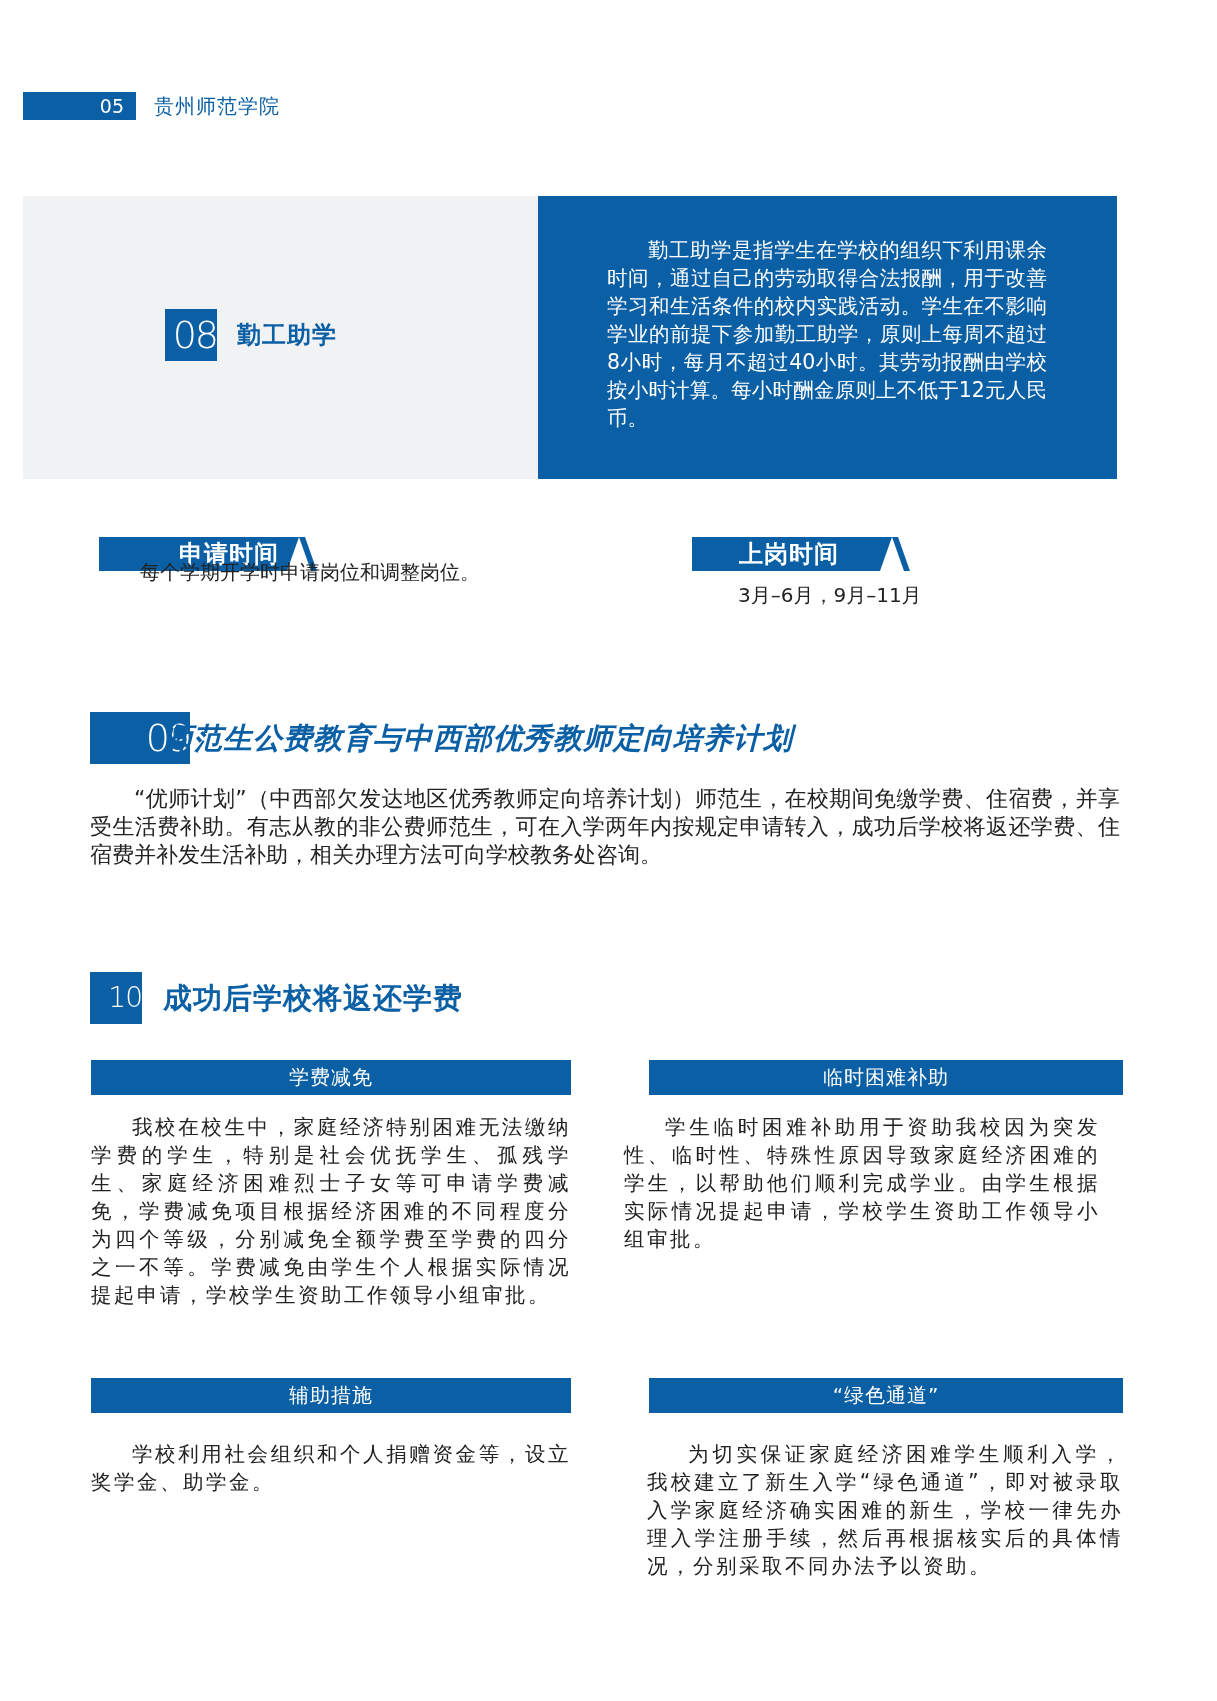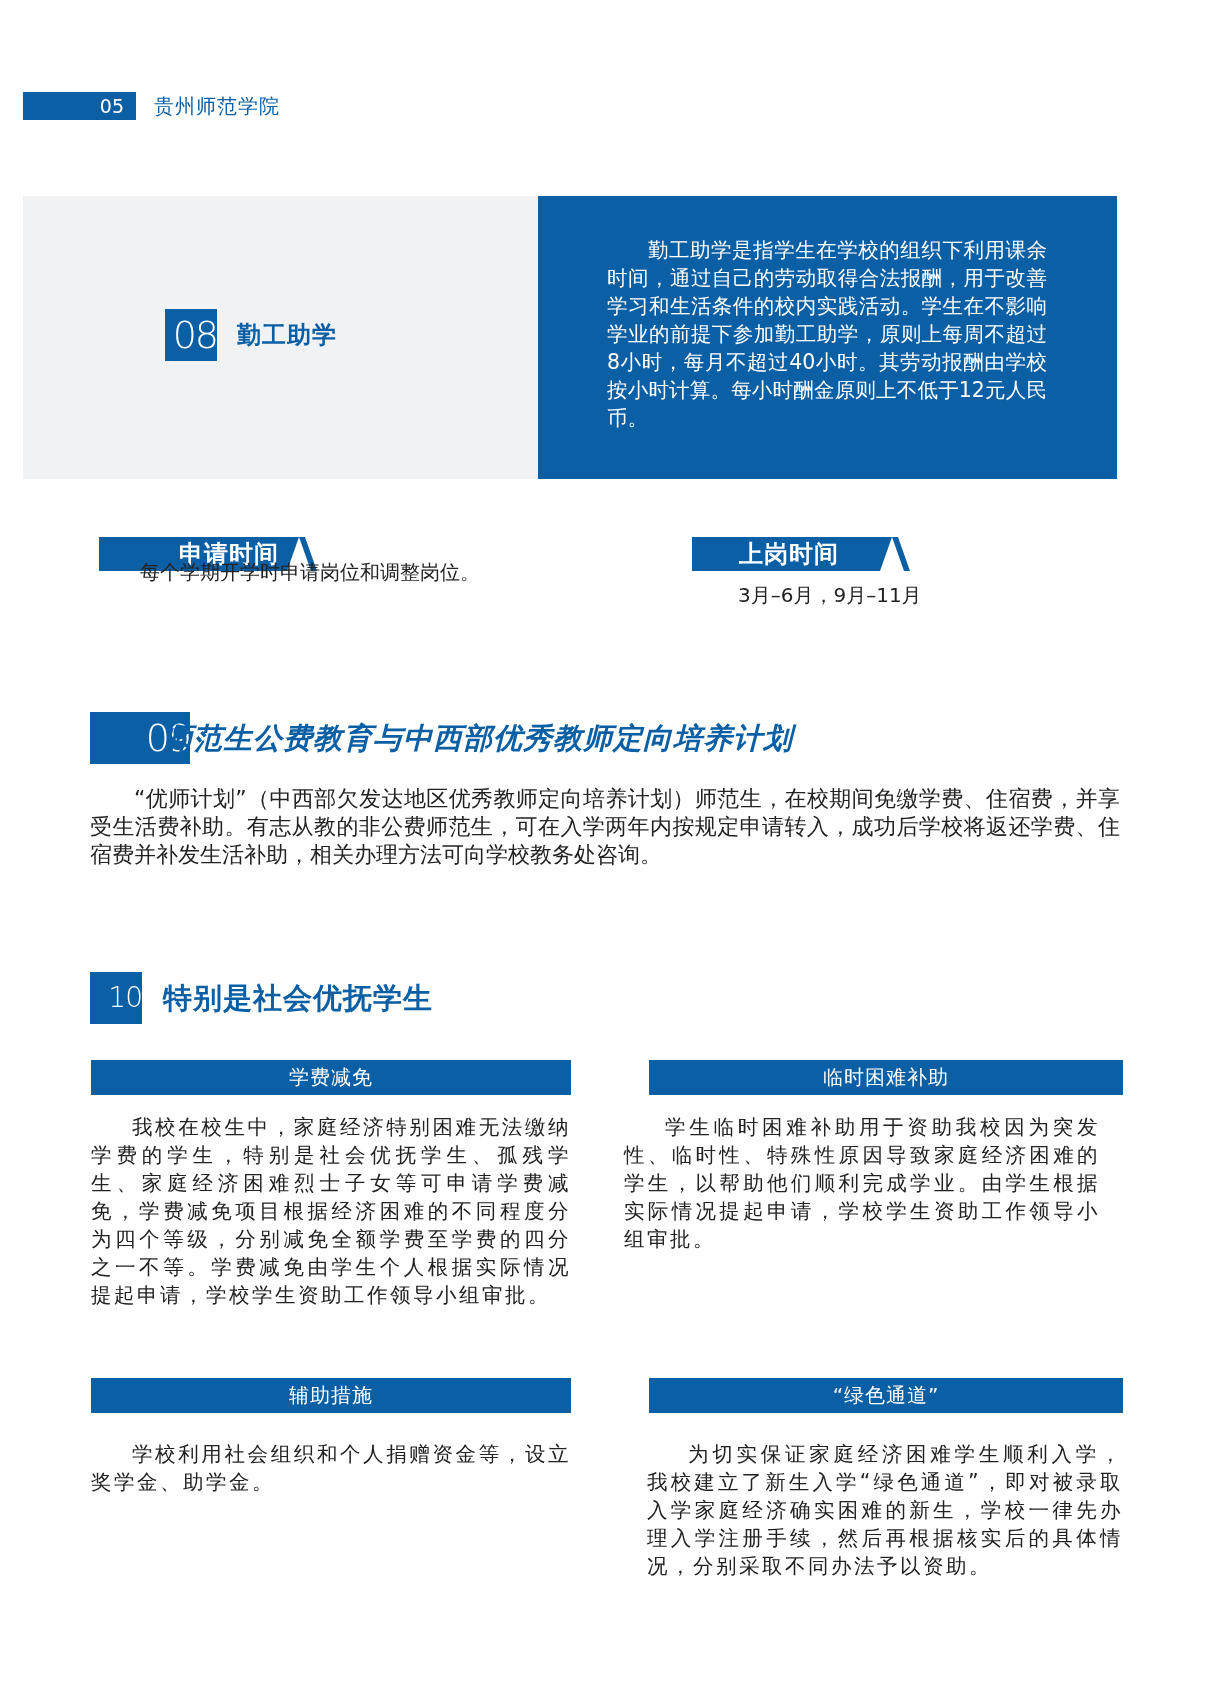--- a/index.html
+++ b/index.html
@@ -83,21 +83,21 @@
   <div class="slash" style="left:200px;"></div>
   <div class="label" style="left:47px;">上岗时间</div>
 </div>
 <div class="abs tag-text" style="left:738px; top:581px;">3月–6月，9月–11月</div>
 
 <div class="abs numbox s9-num">09</div>
 <div class="abs s9-title">师范生公费教育与中西部优秀教师定向培养计划</div>
 <div class="abs s9-text">“优师计划”（中西部欠发达地区优秀教师定向培养计划）师范生，在校期间免缴学费、住宿费，并享受生活费补助。有志从教的非公费师范生，可在入学两年内按规定申请转入，成功后学校将返还学费、住宿费并补发生活补助，相关办理方法可向学校教务处咨询。</div>
 
 <div class="abs numbox s10-num">10</div>
-<div class="abs s10-title">特别是社会优抚学生</div>
+<div class="abs s10-title">成功后学校将返还学费</div>
 
 <div class="abs card-head c1h">学费减免</div>
 <div class="abs card-text c1t">我校在校生中，家庭经济特别困难无法缴纳学费的学生，特别是社会优抚学生、孤残学生、家庭经济困难烈士子女等可申请学费减免，学费减免项目根据经济困难的不同程度分为四个等级，分别减免全额学费至学费的四分之一不等。学费减免由学生个人根据实际情况提起申请，学校学生资助工作领导小组审批。</div>
 
 <div class="abs card-head c2h">临时困难补助</div>
 <div class="abs card-text c2t">学生临时困难补助用于资助我校因为突发性、临时性、特殊性原因导致家庭经济困难的学生，以帮助他们顺利完成学业。由学生根据实际情况提起申请，学校学生资助工作领导小组审批。</div>
 
 <div class="abs card-head c3h">辅助措施</div>
 <div class="abs card-text c3t">学校利用社会组织和个人捐赠资金等，设立奖学金、助学金。</div>
 

